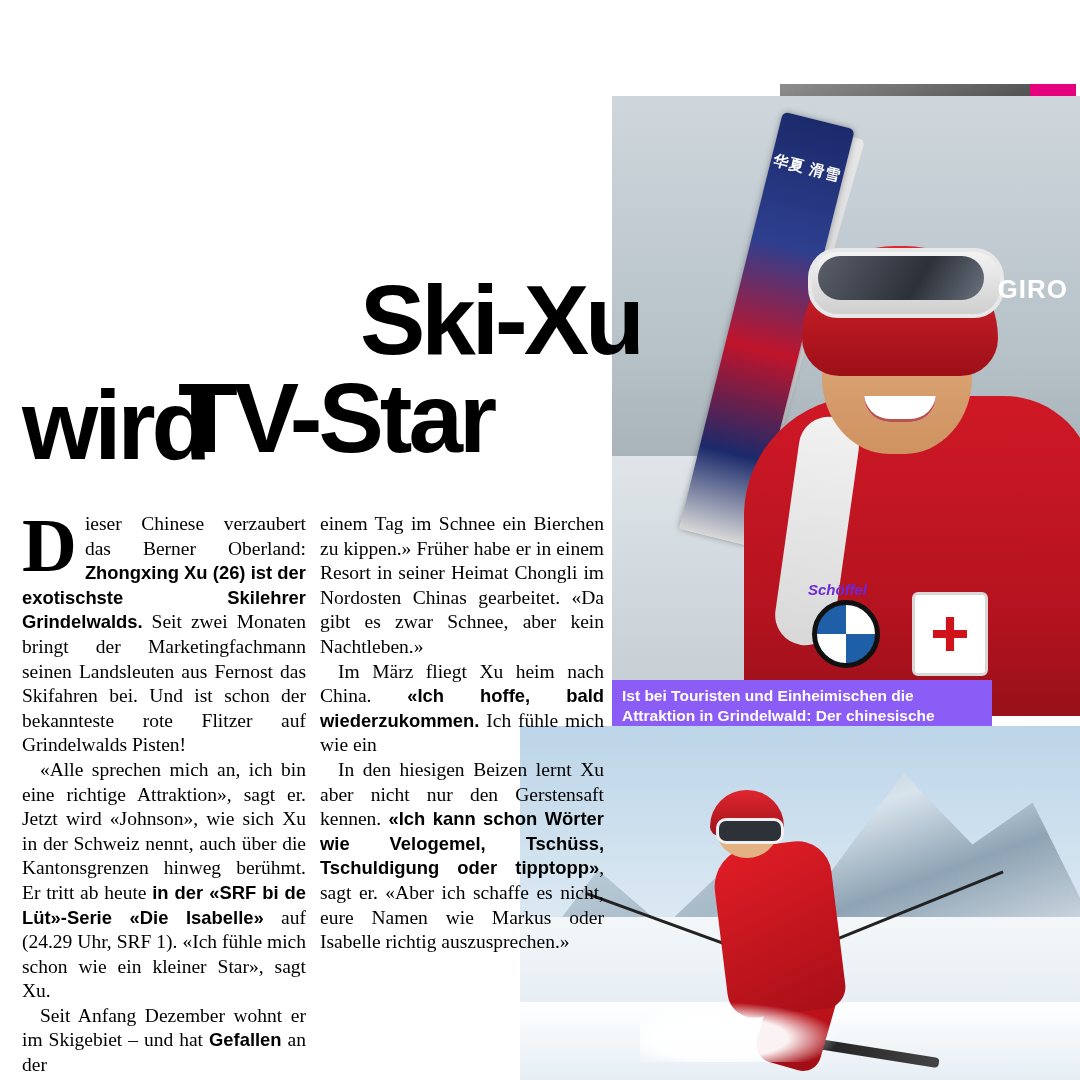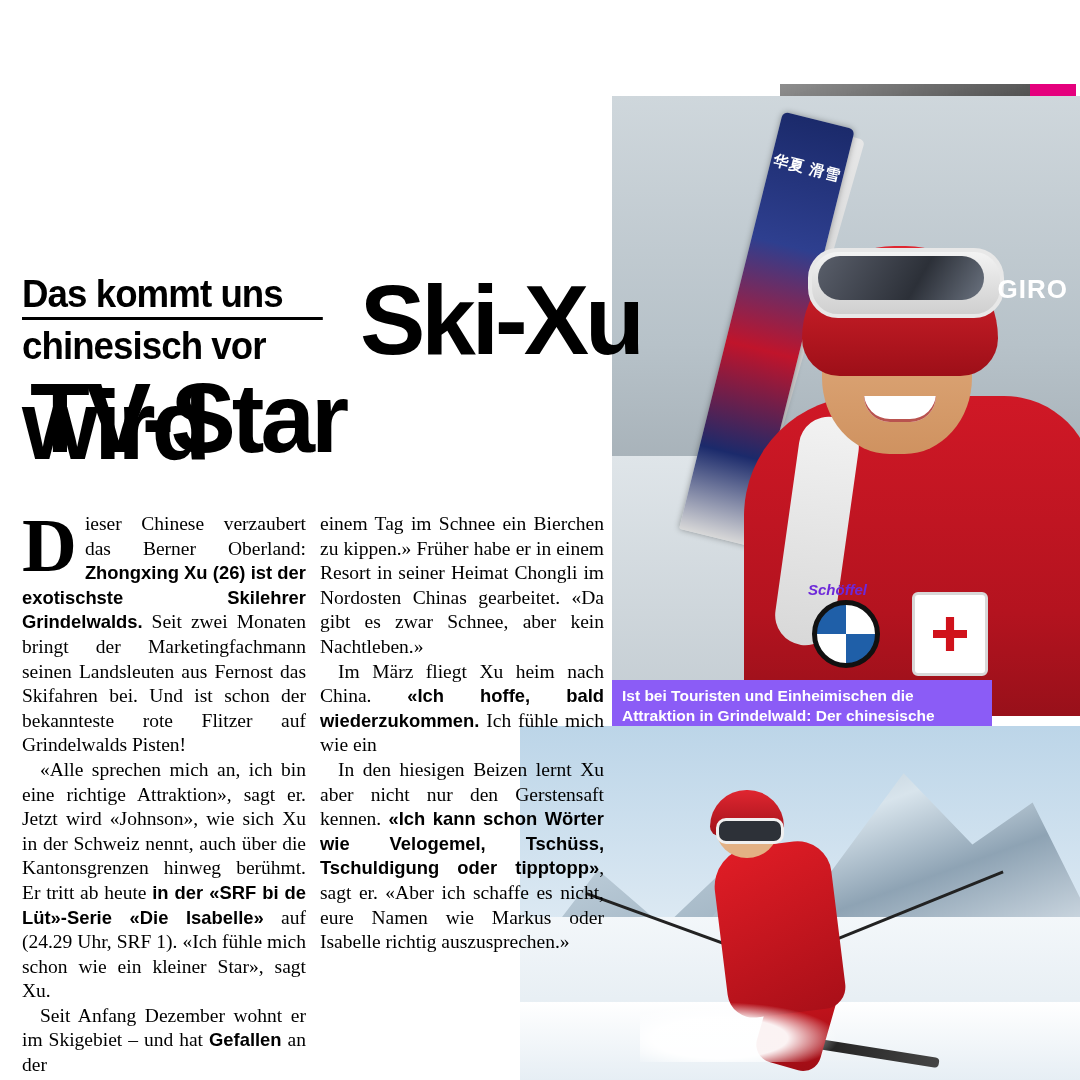--- a/index.html
+++ b/index.html
@@ -31,20 +31,21 @@
   .k1{font-size:39px;line-height:44px;border-bottom:3px solid #000;padding-bottom:1px;}
   .k2{font-size:39px;line-height:48px;padding-top:2px;}
 
   .main-head{
     position:absolute;
     left:360px; top:272px;
     font-family:"Liberation Sans", sans-serif;
     font-weight:bold;
     color:#000;
     letter-spacing:-4px;
+    text-align:center;
   }
   .main-head .h-line{display:block;white-space:nowrap;}
   .h1{font-size:98px;line-height:96px;}
   .h2{font-size:98px;line-height:100px;margin-left:-330px;}
 
   .wird{
     position:absolute;
     left:22px; top:375px;
     font-family:"Liberation Sans", sans-serif;
     font-weight:bold;
@@ -329,24 +330,20 @@
     <div class="pole2"></div>
     <div class="skier-ski"></div>
     <div class="skier-leg"></div>
     <div class="skier-body"></div>
     <div class="skier-head"></div>
     <div class="skier-helmet"></div>
     <div class="skier-goggles"></div>
     <div class="spray"></div>
   </div>
 
-  <div class="kicker">
-    <span class="k-line k1">Das kommt uns</span>
-    <span class="k-line k2">chinesisch vor</span>
-  </div>
 
   <div class="main-head">
     <span class="h-line h1">Ski-Xu</span>
     <span class="h-line h2">TV-Star</span>
   </div>
   <div class="wird">wird</div>
 
   <div class="col col-1" id="col1">
       <p><span class="dropcap">D</span><span>ieser Chinese verzaubert das Berner Oberland: </span><b>Zhongxing Xu (26) ist der exotischste Skilehrer Grindelwalds.</b><span> Seit zwei Monaten bringt der Marketingfachmann seinen Landsleuten aus Fernost das Skifahren bei. Und ist schon der bekannteste rote Flitzer auf Grindelwalds Pisten!</span></p>
       <p><span>«Alle sprechen mich an, ich bin eine richtige Attraktion», sagt er. Jetzt wird «Johnson», wie sich Xu in der Schweiz nennt, auch über die Kantonsgrenzen hinweg berühmt. Er tritt ab heute </span><b>in der «SRF bi de Lüt»-Serie «Die Isabelle»</b><span> auf (24.29 Uhr, SRF 1). «Ich fühle mich schon wie ein kleiner Star», sagt Xu.</span></p>

